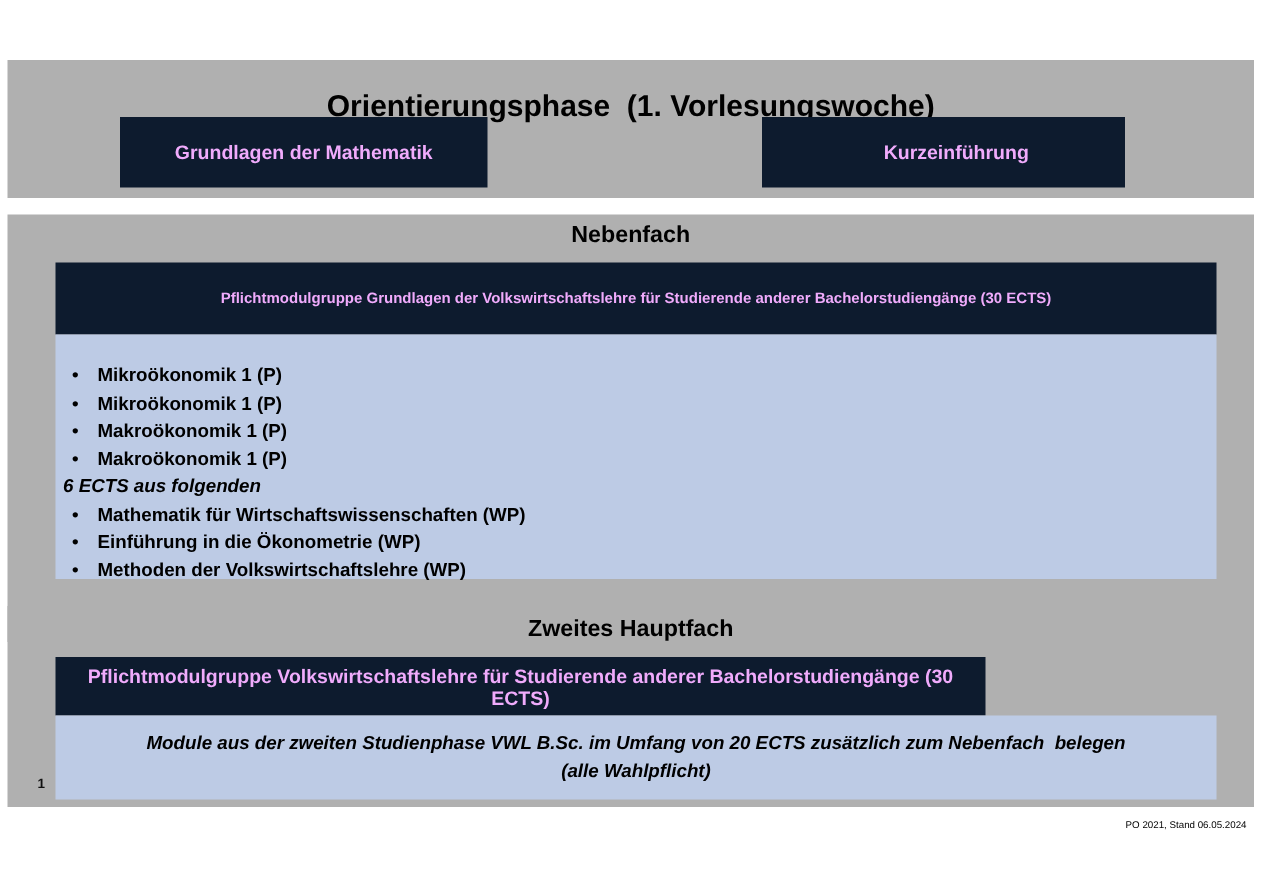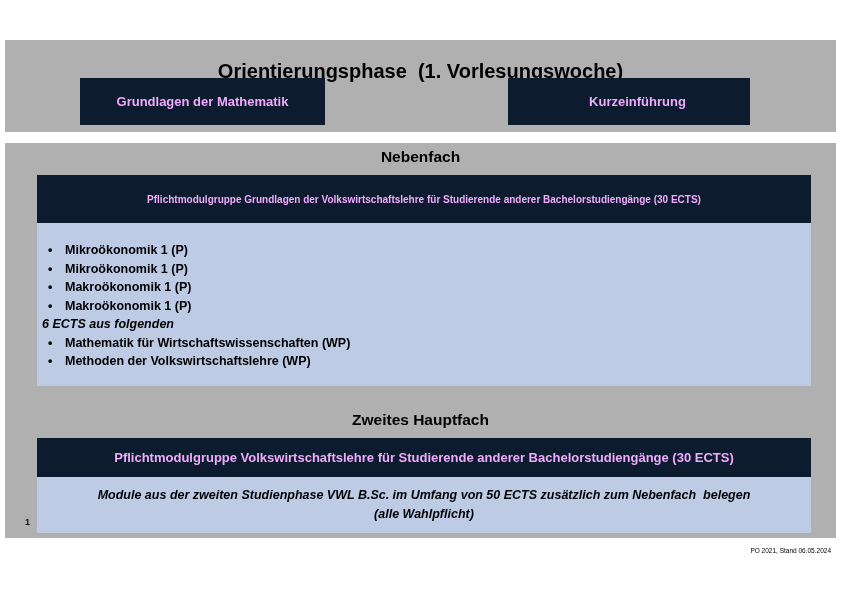--- a/index.html
+++ b/index.html
@@ -37,21 +37,21 @@
     position:absolute;left:32px;top:80px;width:774px;height:163px;
     background:#bdcbe5;box-sizing:border-box;padding:18px 10px 0 5px;
   }
   ul.modules{list-style:none;margin:0;padding:0;font-size:12.5px;font-weight:bold;}
   ul.modules li{line-height:18.5px;}
   li.bullet{padding-left:23px;position:relative;}
   li.bullet::before{content:"\2022";position:absolute;left:6px;}
   li.note{font-style:italic;padding-left:0;}
 
   #hf-header{
-    left:32px;top:34px;width:774px;height:39px;font-size:13px;padding:0 20px;
+    left:32px;top:34px;width:620px;height:39px;font-size:13px;padding:0 20px;
   }
   #hf-body{
     position:absolute;left:32px;top:73px;width:774px;height:56px;
     background:#bdcbe5;box-sizing:border-box;
     display:flex;align-items:center;justify-content:center;
     text-align:center;font-weight:bold;font-style:italic;font-size:12.5px;
     line-height:1.55;padding:0 55px;white-space:pre-wrap;
   }
 
   #page-number{position:absolute;left:25px;top:517px;font-size:9px;font-weight:bold;color:#111;}
@@ -70,25 +70,26 @@
   <div class="sec-title">Nebenfach</div>
   <div class="navy-box" id="nf-header">Pflichtmodulgruppe Grundlagen der Volkswirtschaftslehre für Studierende anderer Bachelorstudiengänge (30 ECTS)</div>
   <div id="nf-body">
     <ul class="modules">
       <li class="bullet">Mikroökonomik 1 (P)</li>
       <li class="bullet">Mikroökonomik 1 (P)</li>
       <li class="bullet">Makroökonomik 1 (P)</li>
       <li class="bullet">Makroökonomik 1 (P)</li>
       <li class="note">6 ECTS aus folgenden</li>
       <li class="bullet">Mathematik für Wirtschaftswissenschaften (WP)</li>
+      <li class="bullet">Einführung in die Ökonometrie (WP)</li>
       <li class="bullet">Methoden der Volkswirtschaftslehre (WP)</li>
     </ul>
   </div>
 </section>
 
 <section class="panel" id="sec-hauptfach">
   <div class="sec-title">Zweites Hauptfach</div>
   <div class="navy-box" id="hf-header">Pflichtmodulgruppe Volkswirtschaftslehre für Studierende anderer Bachelorstudiengänge (30 ECTS)</div>
-  <div id="hf-body">Module aus der zweiten Studienphase VWL B.Sc. im Umfang von 50 ECTS zusätzlich zum Nebenfach  belegen (alle Wahlpflicht)</div>
+  <div id="hf-body">Module aus der zweiten Studienphase VWL B.Sc. im Umfang von 20 ECTS zusätzlich zum Nebenfach  belegen (alle Wahlpflicht)</div>
 </section>
 
 <div id="page-number">1</div>
 <div id="footer-note">PO 2021, Stand 06.05.2024</div>
 
 </body></html>

